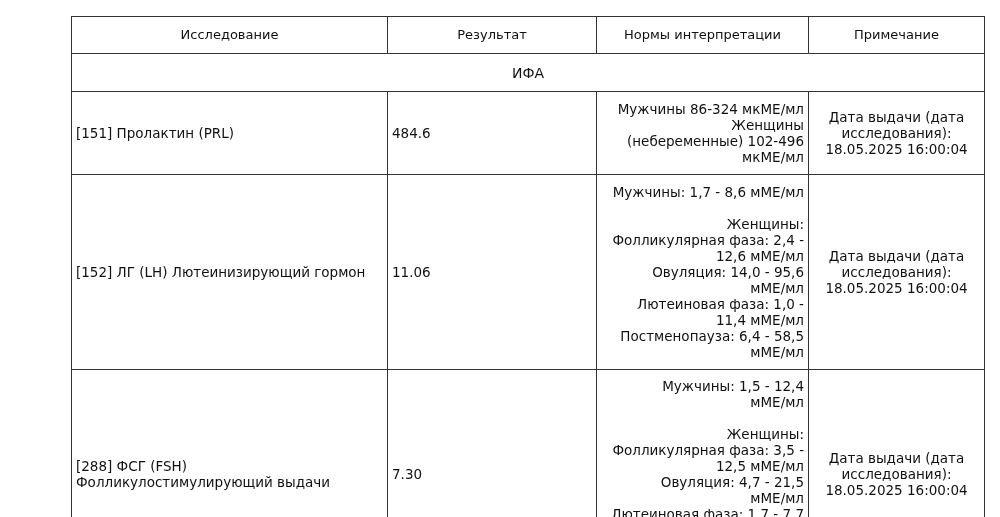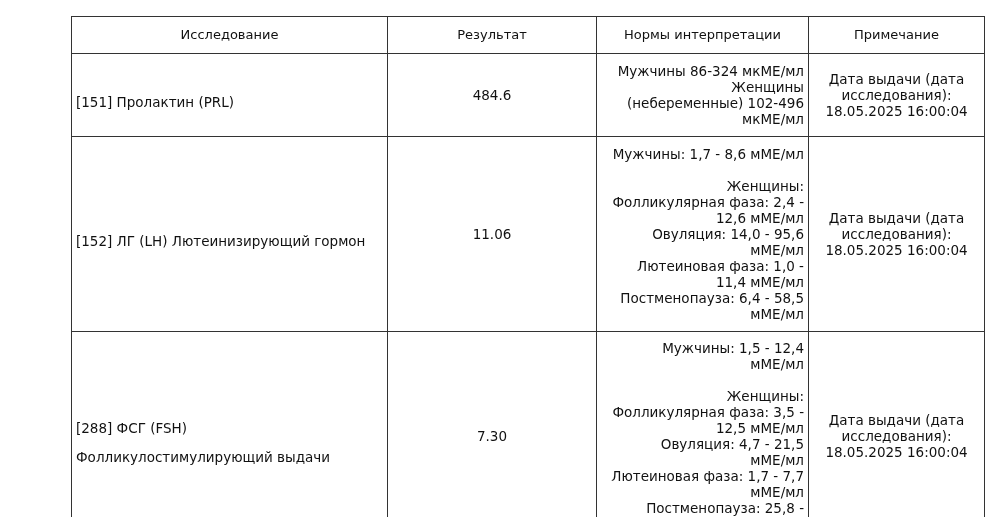--- a/index.html
+++ b/index.html
@@ -39,56 +39,59 @@
       text-align: center;
       height: 20px;
       font-size: 13px;
     }
     tr.section td {
       text-align: center;
       height: 21px;
       font-size: 14px;
     }
     td.name { text-align: left; }
-    td.result { text-align: center; }
+    td.result { }
     td.norms {
       text-align: right;
       vertical-align: top;
       padding-top: 3px;
       padding-bottom: 1px;
       white-space: pre-line;
     }
     td.note {
       text-align: center;
       white-space: pre-line;
     }
     tr.r1 td { height: 66px; }
     tr.r2 td { height: 178px; }
     tr.r3 td { height: 191px; }
-    .name-line { display: block; margin-top: 13px; }
+    .name-line { display: block; }
   </style>
 </head>
 <body>
 
 <table class="results">
   <colgroup>
     <col class="c1">
       <col class="c2">
       <col class="c3">
       <col class="c4">
   </colgroup>
   <thead>
     <tr>
       <th>Исследование</th>
       <th>Результат</th>
       <th>Нормы интерпретации</th>
       <th>Примечание</th>
     </tr>
   </thead>
   <tbody>
+    <tr class="section">
+      <td colspan="4">ИФА</td>
+    </tr>
 
     <tr class="r1">
       <td class="name">
         <span class="name-line">[151] Пролактин (PRL)</span>
       </td>
       <td class="result">484.6</td>
       <td class="norms">Мужчины 86-324 мкМЕ/мл
 Женщины
 (небеременные) 102-496
 мкМЕ/мл</td>

